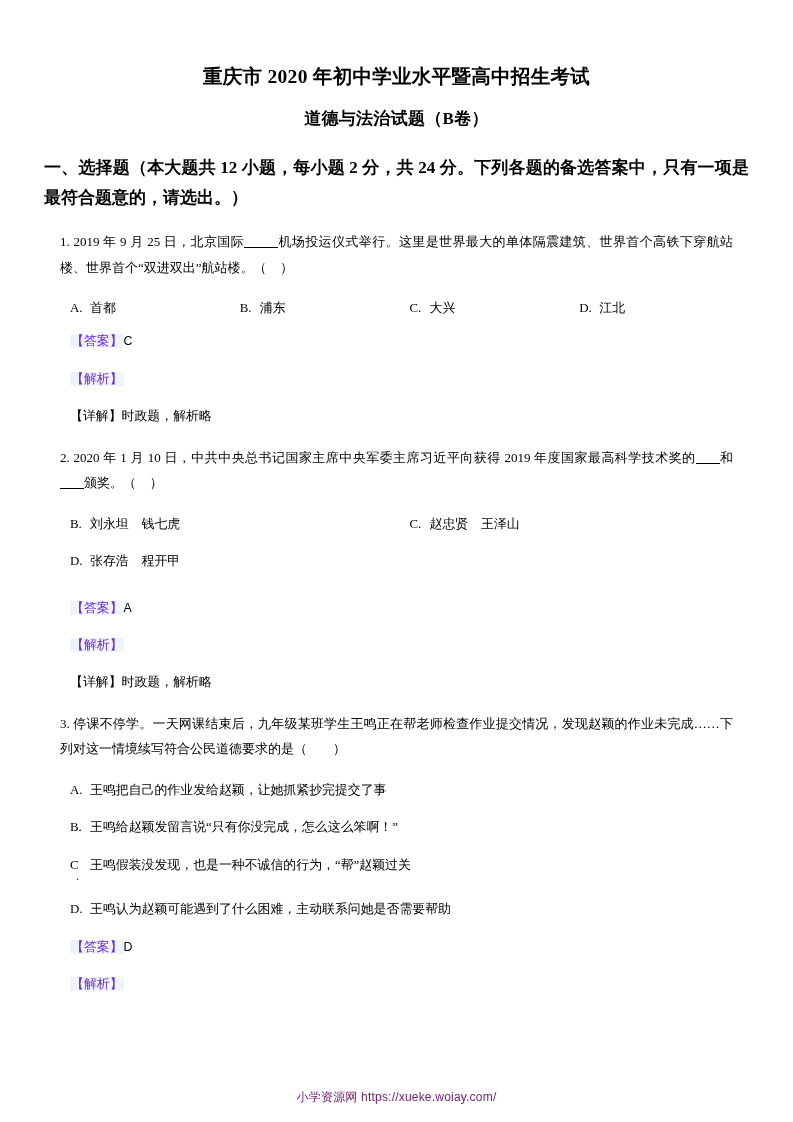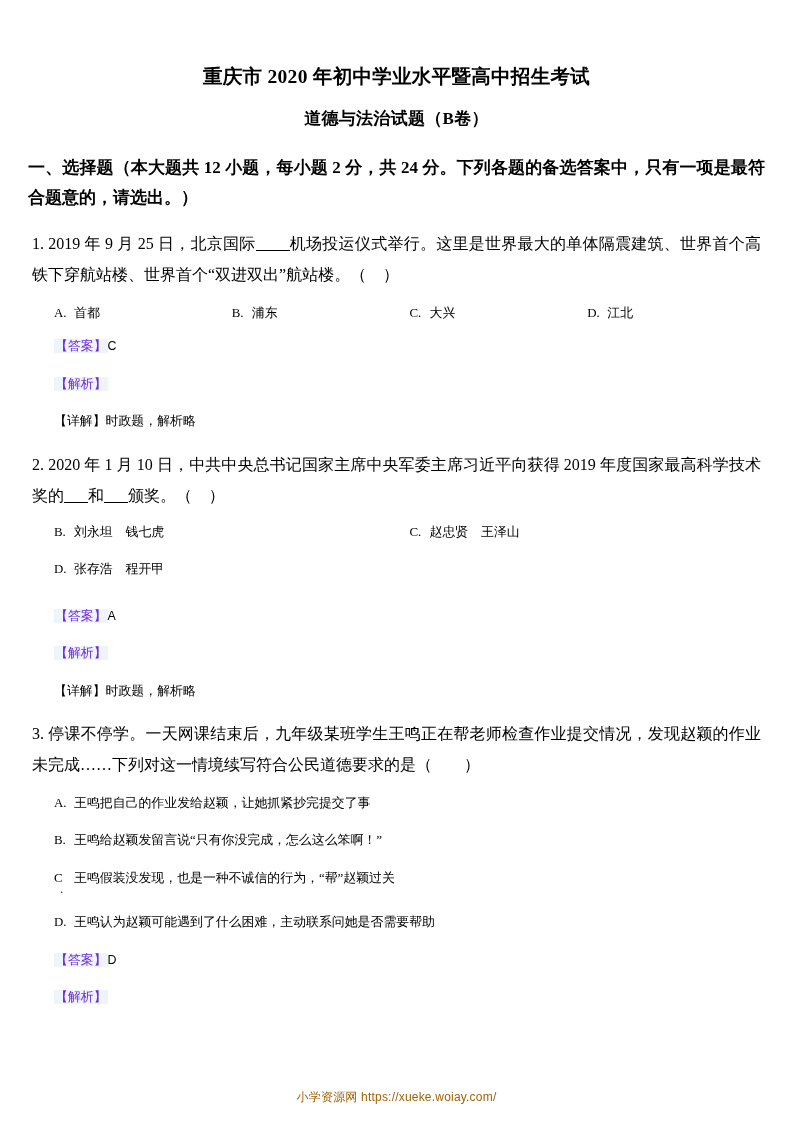--- a/index.html
+++ b/index.html
@@ -13,21 +13,21 @@
     font-family: "Liberation Serif", "DejaVu Serif", serif;
     color: #000000;
     position: relative;
     overflow: hidden;
   }
   .page {
     position: relative;
     width: 793px;
     height: 1122px;
     box-sizing: border-box;
-    padding: 0 28px;
+    padding: 0 44px;
   }
   
   .doc-title {
     text-align: center;
     font-weight: bold;
     font-size: 19.5px;
     letter-spacing: 0.3px;
     margin: 0;
     padding-top: 62px;
     line-height: 1.5;
@@ -48,25 +48,25 @@
     line-height: 1.78;
     margin: 21px 0 0 0;
     text-align: justify;
     text-justify: inter-ideograph;
   }
   
   .question {
     margin-top: 15px;
   }
   .q-stem {
-    font-size: 16px;
+    font-size: 13px;
     line-height: 1.95;
     text-align: justify;
     text-justify: inter-ideograph;
-    margin: 4px;
+    margin: 16px;
   }
   .blank-fill {
     display: inline-block;
     border-bottom: 1px solid #000;
     width: 34px;
     vertical-align: -2px;
   }
   .blank-fill.short {
     width: 24px;
   }
@@ -158,21 +158,21 @@
     font-weight: normal;
   }
   
   .watermark {
     position: absolute;
     left: 0;
     right: 0;
     bottom: 16px;
     text-align: center;
     font-size: 12px;
-    color: #a16207;
+    color: #701a75;
     font-family: "Liberation Sans", sans-serif;
     letter-spacing: 0.2px;
   }
   .watermark .wm-cn {
     font-family: "Liberation Serif", serif;
   }
 </style>
 </head>
 <body>
 

